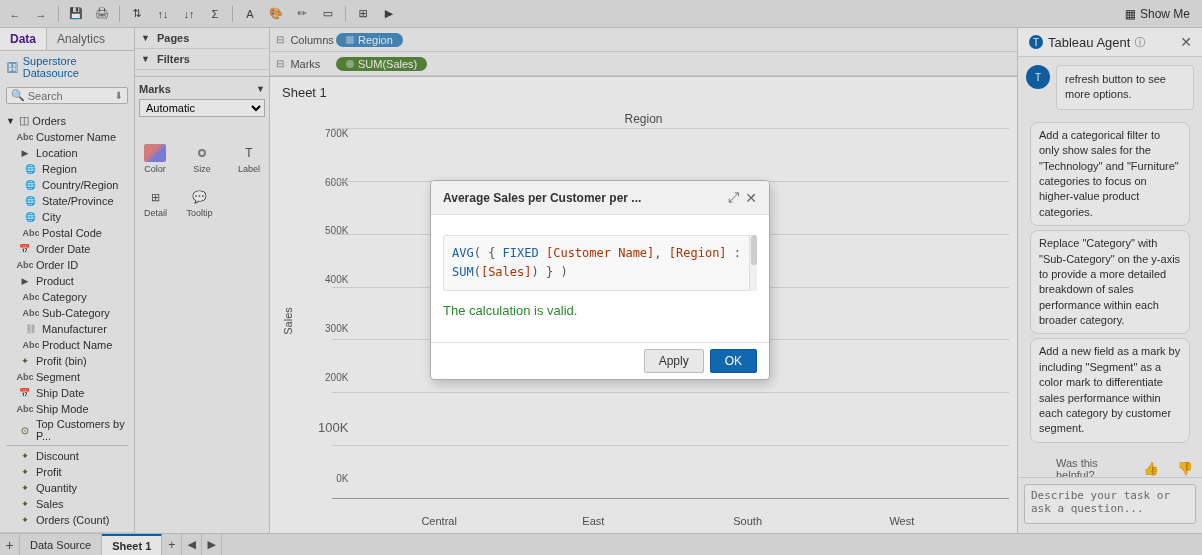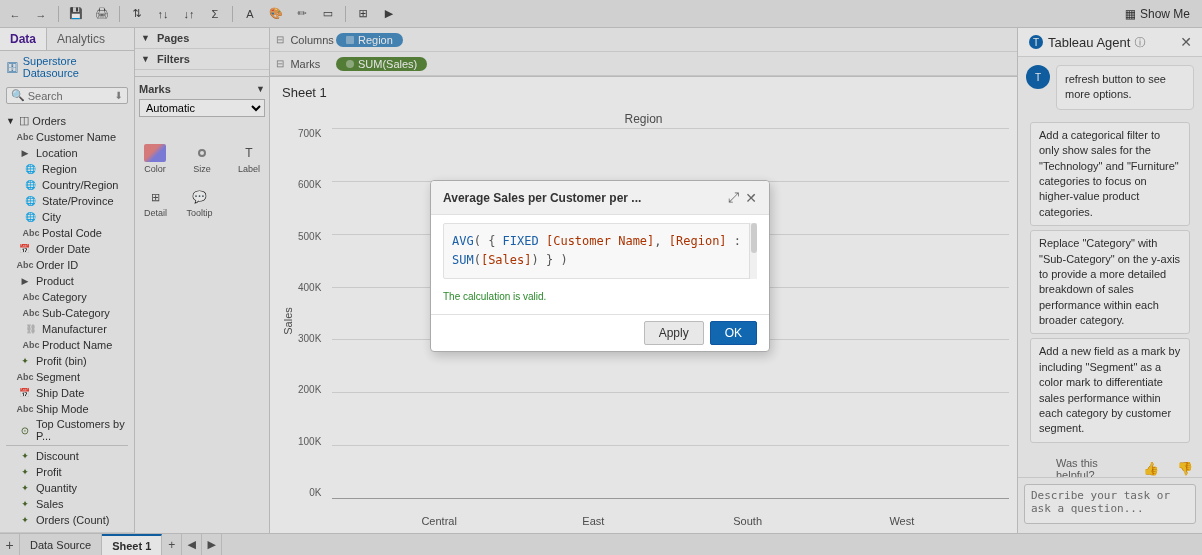--- a/index.html
+++ b/index.html
@@ -58,34 +58,34 @@
     .right-panel-header { display: flex; align-items: center; justify-content: space-between; padding: 6px 10px; border-bottom: 1px solid #ddd; background: white; }
     .right-panel-title { font-size: 13px; font-weight: normal; color: #333; display: flex; align-items: center; gap: 4px; }
     .close-btn { cursor: pointer; font-size: 14px; color: #666; background: none; border: none; }
     .agent-avatar { width: 24px; height: 24px; background: #1168b0; border-radius: 50%; display: flex; align-items: center; justify-content: center; color: white; font-size: 10px; flex-shrink: 0; }
     .chat-area { flex: 1; overflow-y: auto; padding: 8px; display: flex; flex-direction: column; gap: 8px; }
     .chat-message-row { display: flex; gap: 6px; align-items: flex-start; }
     .message-bubble { background: white; border: 1px solid #e0e0e0; border-radius: 4px; padding: 6px 8px; font-size: 11px; color: #333; line-height: 1.4; flex: 1; }
     .helpful-row { display: flex; align-items: center; gap: 18px; padding: 2px 0 0 30px; font-size: 11px; color: #666; }
     .helpful-btn { background: none; border: none; cursor: pointer; font-size: 13px; color: #888; }
     .chat-suggestions { display: flex; flex-direction: column; gap: 4px; padding: 4px; }
-    .suggestion-item { background: white; border: 1px solid #ddd; border-radius: 3px; padding: 5px 8px; font-size: 11px; color: #333; cursor: pointer; line-height: 1.4; }
+    .suggestion-item { background: white; border: 1px solid #ddd; border-radius: 8px; padding: 5px 8px; font-size: 11px; color: #333; cursor: pointer; line-height: 1.4; }
     .chat-input-area { padding: 6px; border-top: 1px solid #ddd; }
     .chat-input { width: 100%; border: 1px solid #ccc; border-radius: 3px; padding: 4px 6px; font-size: 11px; color: #999; background: white; resize: none; height: 40px; }
 
     
     .modal-overlay { position: fixed; top: 0; left: 0; width: 100%; height: 100%; background: rgba(0,0,0,0.1); z-index: 1000; display: flex; align-items: center; justify-content: center; }
     .modal { background: white; border: 1px solid #aaa; border-radius: 4px; width: 340px; box-shadow: 2px 4px 12px rgba(0,0,0,0.2); }
     .modal-header { display: flex; align-items: center; justify-content: space-between; padding: 8px 12px; border-bottom: 1px solid #e0e0e0; background: #f0f0f0; border-radius: 4px 4px 0 0; }
     .modal-title { font-size: 12px; font-weight: bold; color: #333; }
     .modal-header-icons { display: flex; gap: 6px; }
     .modal-icon-btn { background: none; border: none; cursor: pointer; font-size: 14px; color: #666; }
-    .modal-body { padding: 8px 12px; }
+    .modal-body { padding: 20px 12px; }
     .calc-formula { font-size: 12px; color: #1a1aaa; font-family: monospace; padding: 8px; background: #f8f8f8; border: 1px solid #e0e0e0; border-radius: 2px; margin-bottom: 8px; line-height: 1.6; }
-    .modal-status { font-size: 10px; color: #2a8a2a; padding: 4px 0; }
+    .modal-status { font-size: 13px; color: #2a8a2a; padding: 4px 0; }
     .modal-footer { display: flex; justify-content: flex-end; gap: 6px; padding: 6px 12px; border-top: 1px solid #e0e0e0; }
     .btn-apply { padding: 4px 14px; background: #e8e8e8; border: 1px solid #bbb; border-radius: 2px; font-size: 12px; cursor: pointer; color: #333; }
     .btn-ok { padding: 4px 14px; background: #1168b0; border: 1px solid #0e57a0; border-radius: 2px; font-size: 12px; cursor: pointer; color: white; }
 
     
     .bottom-bar { height: 22px; background: #e8e8e8; border-top: 1px solid #ccc; display: flex; align-items: center; gap: 0; flex-shrink: 0; }
     .bottom-tabs { display: flex; align-items: center; height: 100%; }
     .bottom-tab { padding: 0 10px; font-size: 11px; color: #333; cursor: pointer; height: 100%; display: flex; align-items: center; border-right: 1px solid #ccc; }
     .bottom-tab.active { background: white; border-top: 2px solid #1168b0; font-weight: bold; }
     .bottom-tab-btn { width: 20px; height: 100%; display: flex; align-items: center; justify-content: center; cursor: pointer; border-right: 1px solid #ccc; font-size: 14px; color: #555; }
@@ -336,28 +336,28 @@
       </div>
 
       <div class="viz-area">
         <div class="viz-header">Sheet 1</div>
         <div class="viz-chart" style="position:relative; flex:1; margin-bottom:0;">
 
           <div style="position:absolute;top:4px;left:50%;transform:translateX(-50%);font-size:12px;color:#555;">Region</div>
 
           <div style="position:absolute;left:4px;top:50%;transform:translateY(-50%) rotate(-90deg);font-size:11px;color:#555;white-space:nowrap;">Sales</div>
 
-          <div style="position:absolute;left:28px;top:20px;bottom:35px;display:flex;flex-direction:column;justify-content:space-between;align-items:flex-end;">
+          <div style="position:absolute;left:28px;top:20px;bottom:49px;display:flex;flex-direction:column;justify-content:space-between;align-items:flex-end;">
             <span style="font-size:10px;color:#666;">700K</span>
             <span style="font-size:10px;color:#666;">600K</span>
             <span style="font-size:10px;color:#666;">500K</span>
             <span style="font-size:10px;color:#666;">400K</span>
             <span style="font-size:10px;color:#666;">300K</span>
             <span style="font-size:10px;color:#666;">200K</span>
-            <span style="font-size:10px;color:#666;">100K</span>
+            <span style="font-size:13px;color:#666;margin-left:20px;">100K</span>
             <span style="font-size:10px;color:#666;">0K</span>
           </div>
 
           <div style="position:absolute;left:62px;right:8px;top:20px;bottom:35px;pointer-events:none;">
             <div style="position:absolute;top:0%;left:0;right:0;border-top:1px solid #e0e0e0;"></div>
             <div style="position:absolute;top:14.3%;left:0;right:0;border-top:1px solid #e0e0e0;"></div>
             <div style="position:absolute;top:28.6%;left:0;right:0;border-top:1px solid #e0e0e0;"></div>
             <div style="position:absolute;top:42.9%;left:0;right:0;border-top:1px solid #e0e0e0;"></div>
             <div style="position:absolute;top:57.1%;left:0;right:0;border-top:1px solid #e0e0e0;"></div>
             <div style="position:absolute;top:71.4%;left:0;right:0;border-top:1px solid #e0e0e0;"></div>

